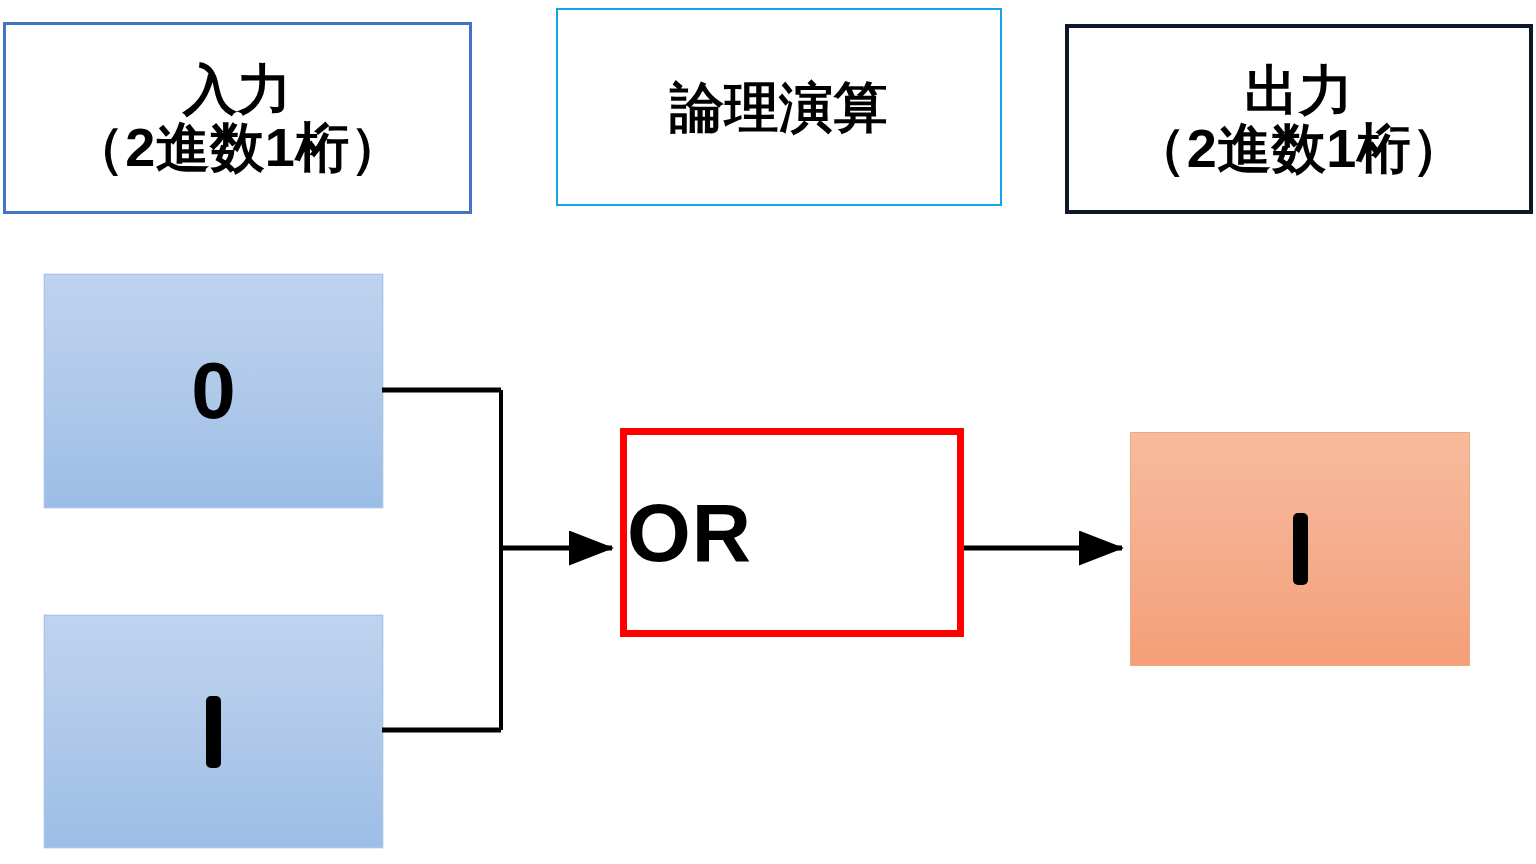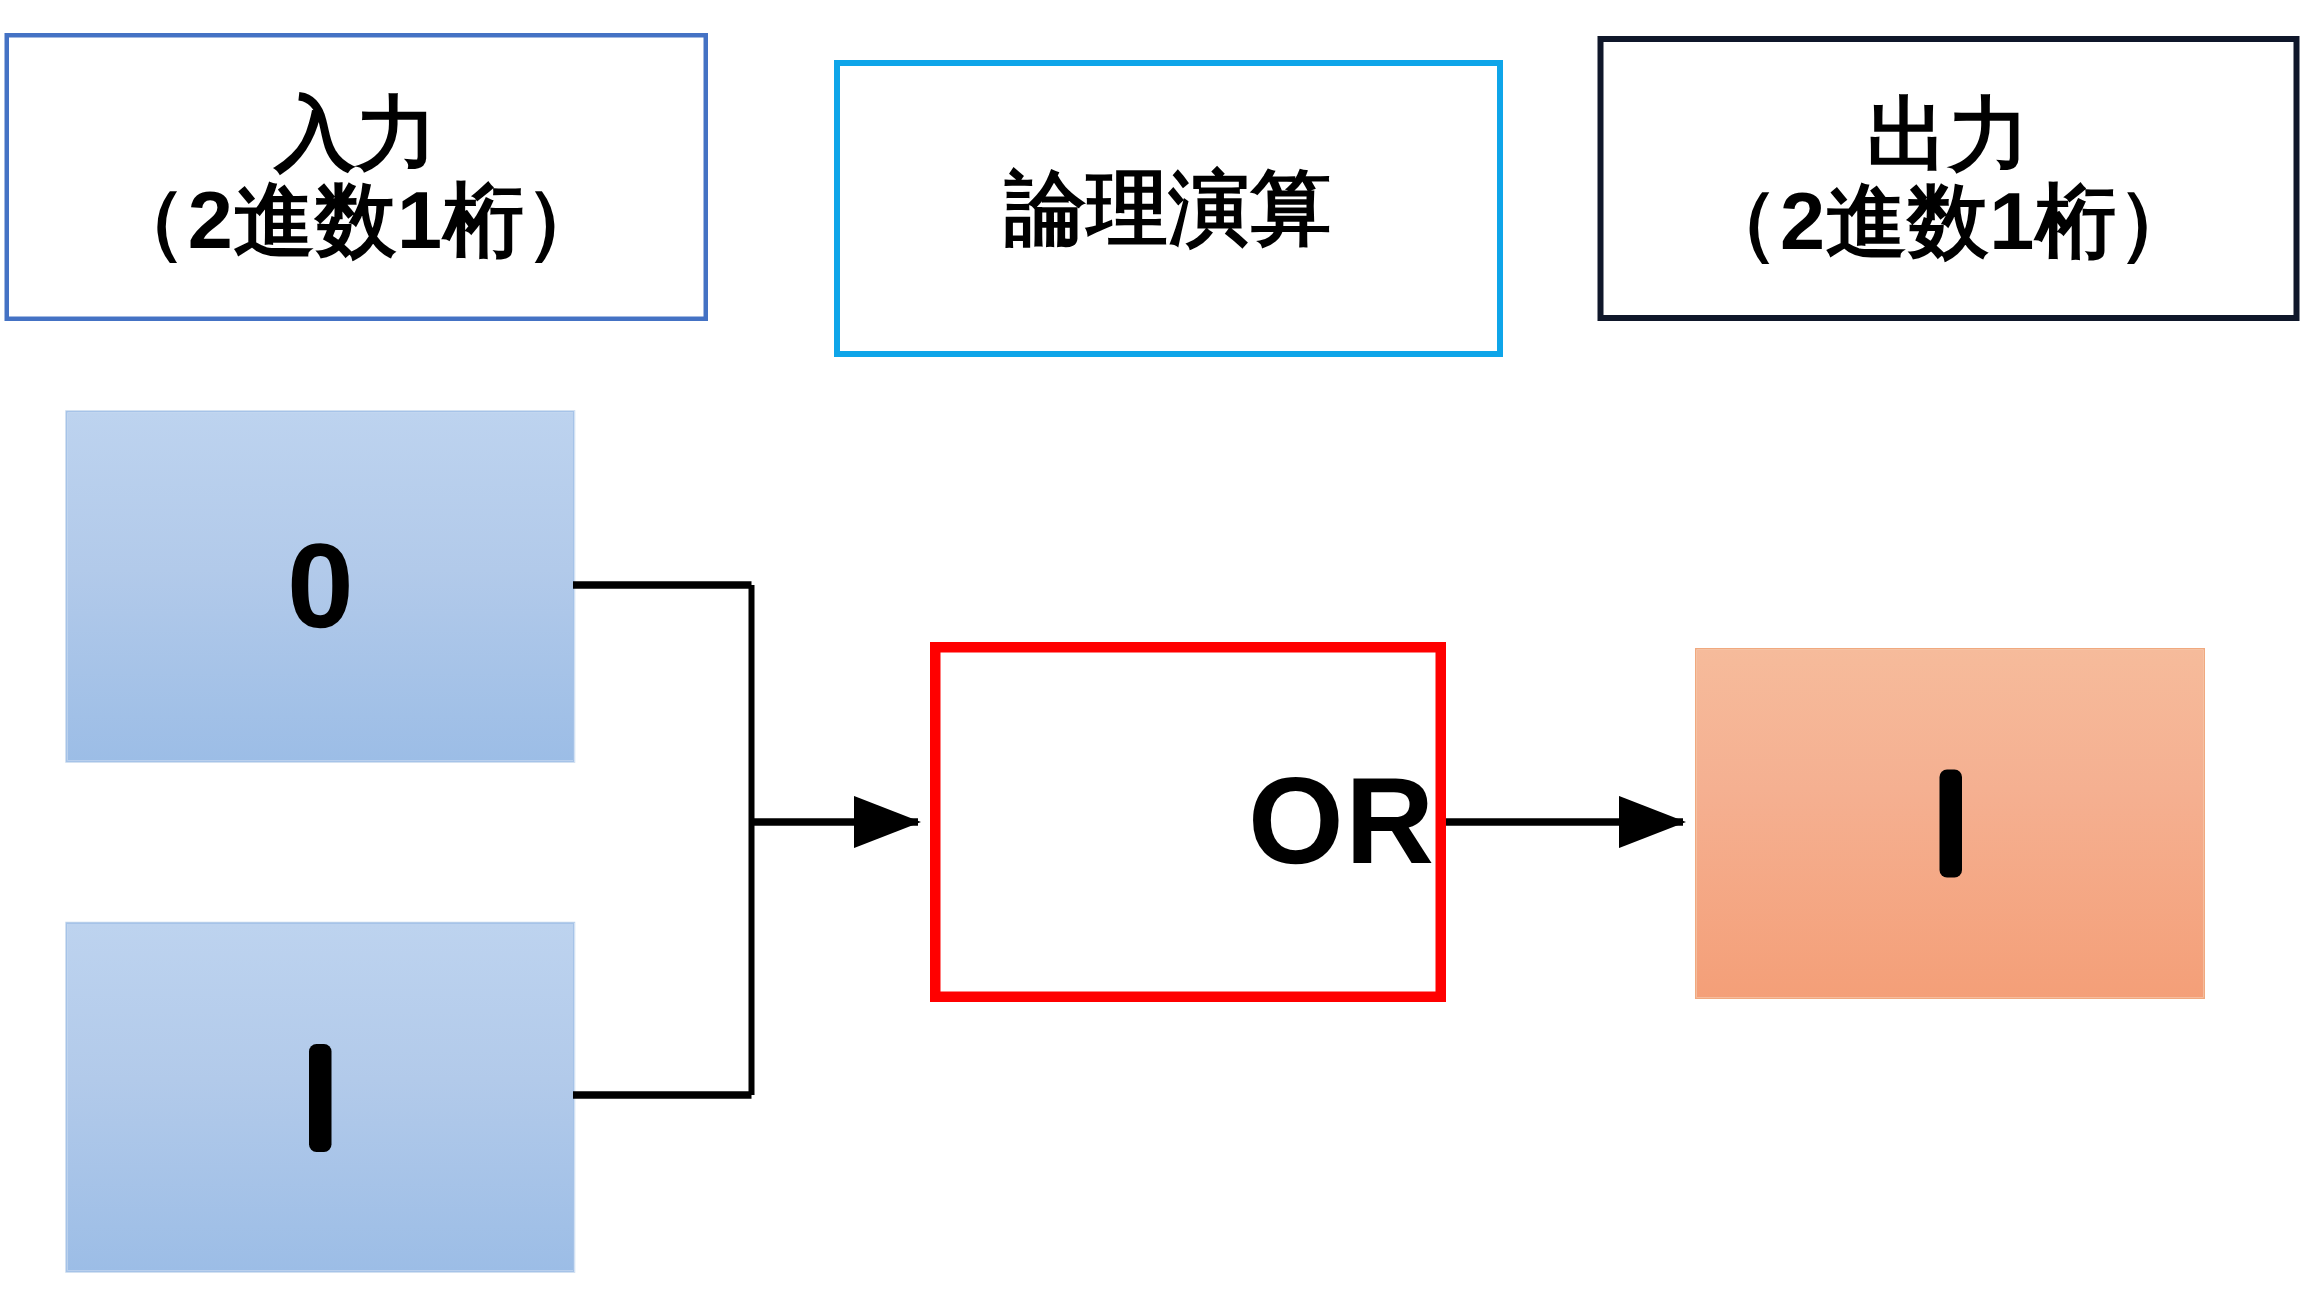--- a/index.html
+++ b/index.html
@@ -36,23 +36,23 @@
   .legend .l1 { display: block; }
   .legend .l2 { display: block; }
 
   #legend-input {
     left: 3px;  top: 22px;
     width: 469px; height: 192px;
     border: 3px solid #4472c4;
     font-size: 54px;
   }
   #legend-op {
-    left: 556px; top: 40px;
+    left: 556px; top: 8px;
     width: 446px; height: 198px;
-    border: 4px solid #0ea5e9;
+    border: 2px solid #0ea5e9;
     font-size: 54px;
   }
   #legend-output {
     left: 1065px; top: 24px;
     width: 468px; height: 190px;
     border: 4px solid #0f172a;
     font-size: 54px;
   }
 
   
@@ -78,26 +78,26 @@
 
   #input-a { left: 44px;  top: 274px; width: 339px; height: 234px; }
   #input-b { left: 44px;  top: 615px; width: 339px; height: 233px; }
   #output-y { left: 1130px; top: 432px; width: 340px; height: 234px; }
 
   
   #gate-or {
     position: absolute;
     box-sizing: border-box;
     left: 620px; top: 428px;
-    width: 344px; height: 240px;
+    width: 344px; height: 209px;
     border: 7px solid #ff0000;
     background: #ffffff;
     display: flex;
     align-items: center;
-    justify-content: flex-end;
+    justify-content: flex-start;
     font-size: 82px;
     font-weight: 700;
     color: #000000;
     letter-spacing: 1px;
   }
 
   
   #wires {
     position: absolute;
     left: 0; top: 0;

